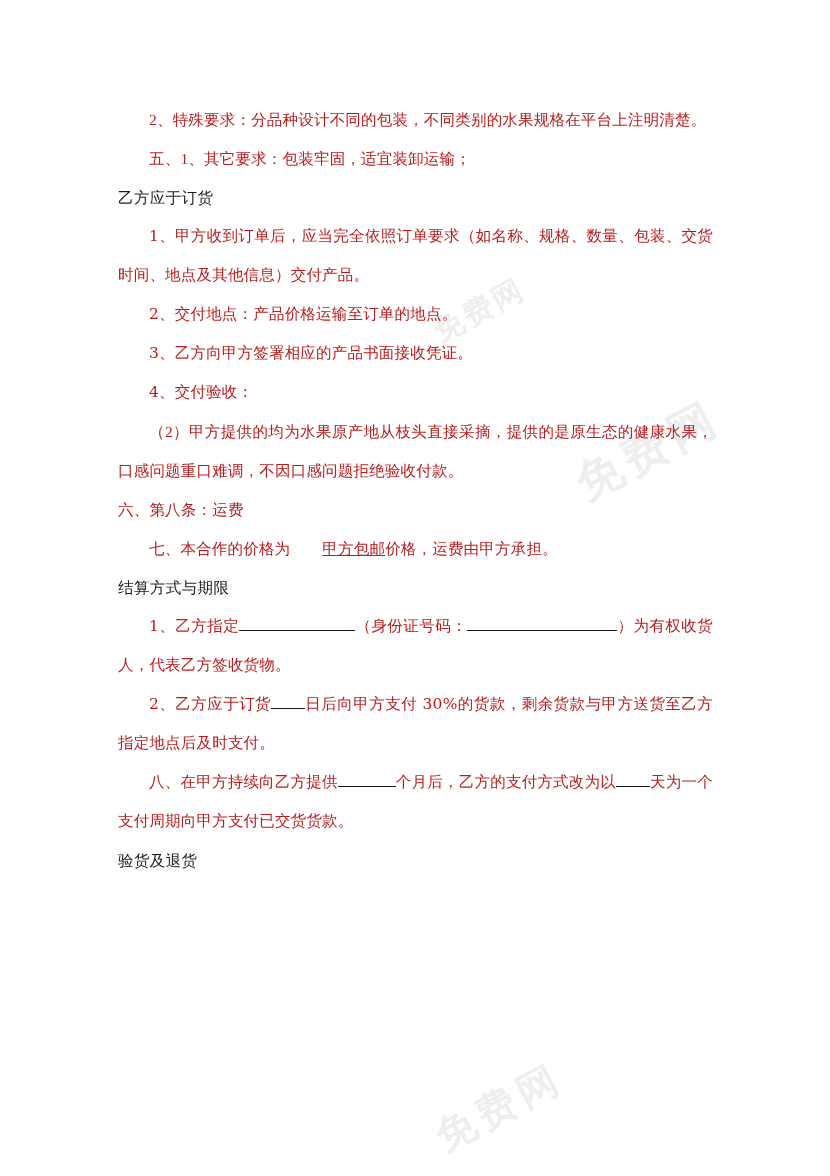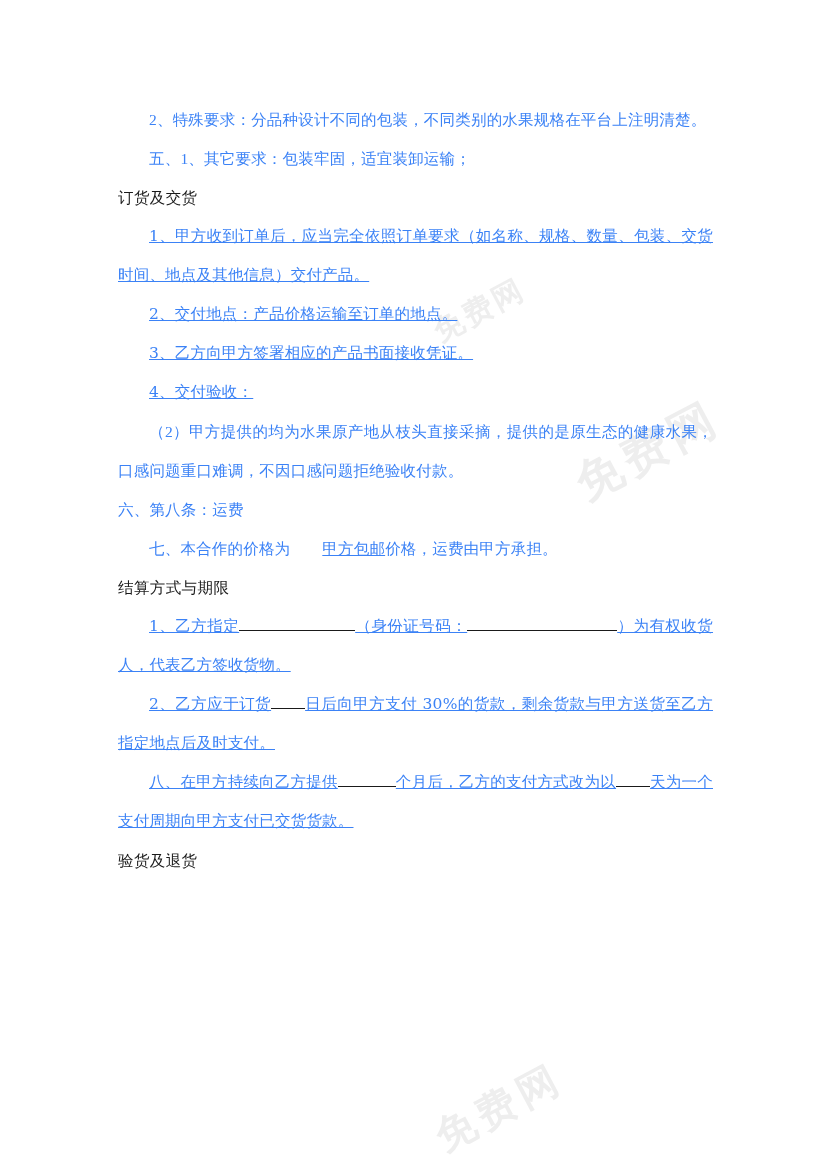--- a/index.html
+++ b/index.html
@@ -20,39 +20,38 @@
   }
   .doc-body {
     position: absolute;
     left: 118px;
     top: 100px;
     width: 595px;
   }
   .para {
     font-size: 15.5px;
     line-height: 39px;
-    color: #3b82f6;
+    color: #b91c1c;
     text-align: justify;
     margin: 0;
     letter-spacing: 0.2px;
   }
   .indent {
     text-indent: 2em;
   }
   .heading {
     font-size: 15.5px;
     line-height: 39px;
     color: #1a1a1a;
     margin: 0;
     letter-spacing: 0.4px;
   }
   .kai {
     font-family: "DejaVu Serif", "Liberation Serif", serif;
     font-style: normal;
-    text-decoration: underline;
   }
   .u-line {
     text-decoration: underline;
     padding-left: 32px;
   }
   .blank-sm {
     display: inline-block;
     border-bottom: 1px solid #1a1a1a;
     width: 34px;
     vertical-align: baseline;
@@ -99,21 +98,21 @@
   <div class="watermark wm1">免费网</div>
   <div class="watermark wm2">免费网</div>
   <div class="watermark wm3">免费网</div>
 
   <div class="doc-body">
 
     <p class="para indent">2、特殊要求：分品种设计不同的包装，不同类别的水果规格在平台上注明清楚。</p>
 
     <p class="para indent">五、1、其它要求：包装牢固，适宜装卸运输；</p>
 
-    <p class="heading">订货及交货</p>
+    <p class="heading">乙方应于订货</p>
 
     <p class="para indent kai">1、甲方收到订单后，应当完全依照订单要求（如名称、规格、数量、包装、交货时间、地点及其他信息）交付产品。</p>
 
     <p class="para indent kai">2、交付地点：产品价格运输至订单的地点。</p>
 
     <p class="para indent kai">3、乙方向甲方签署相应的产品书面接收凭证。</p>
 
     <p class="para indent kai">4、交付验收：</p>
 
 

